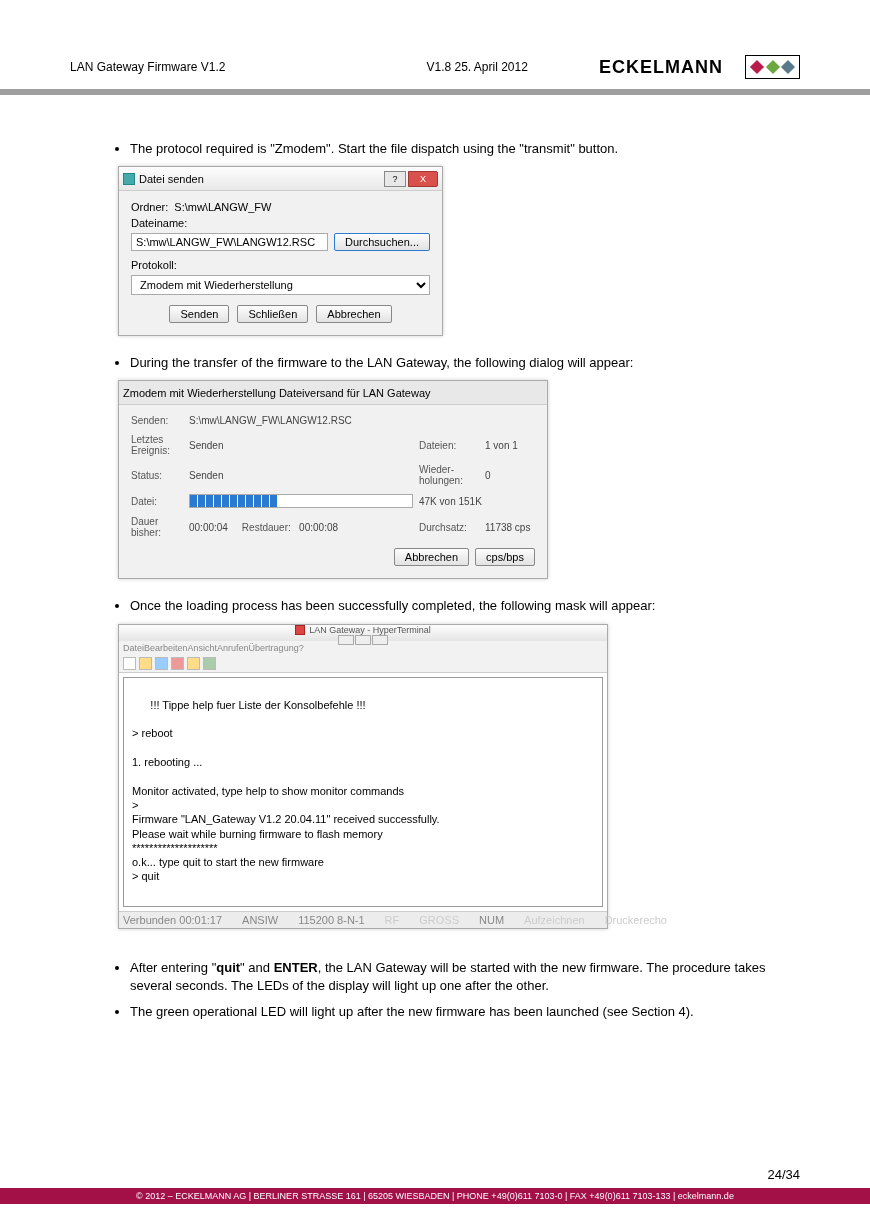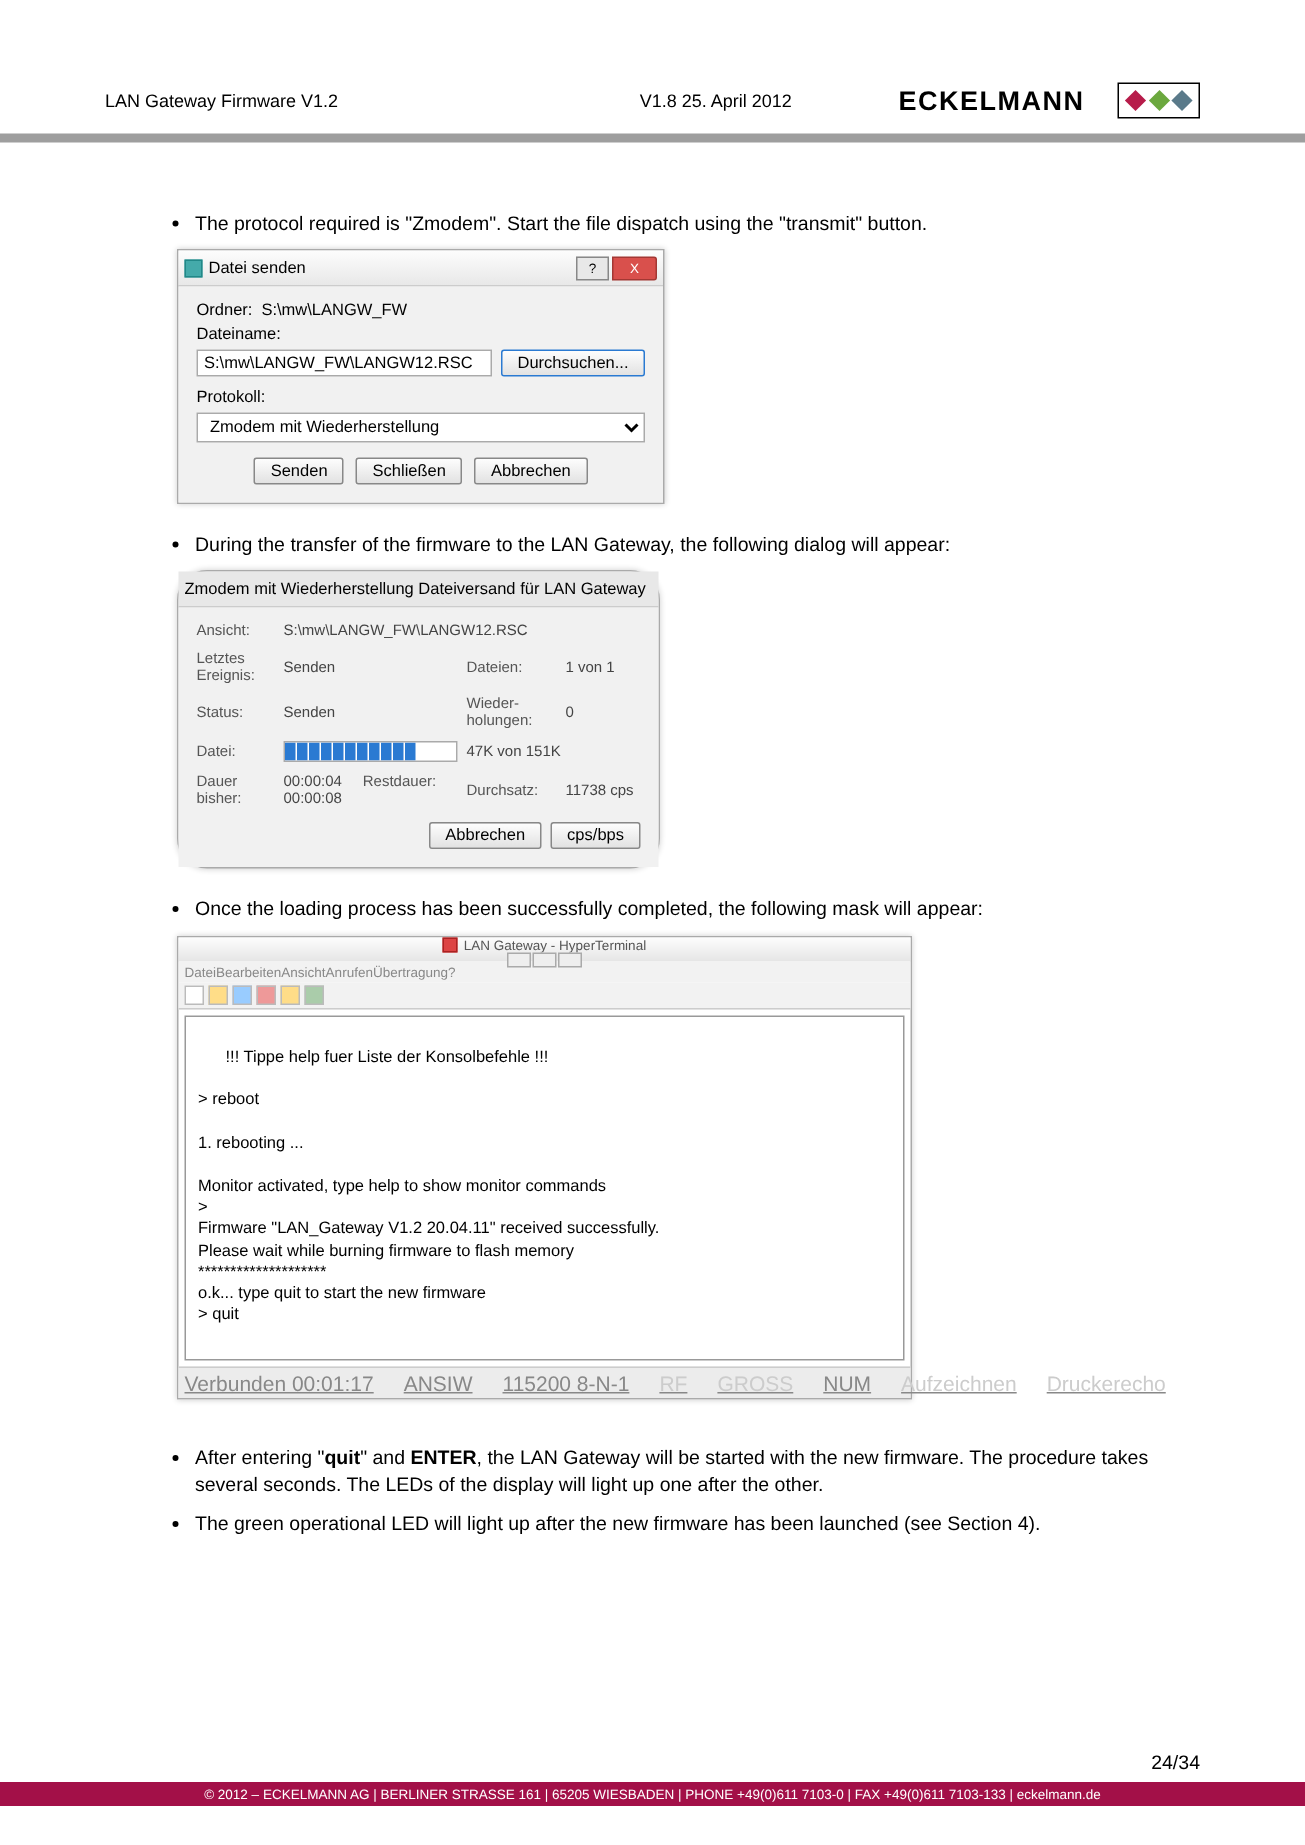--- a/index.html
+++ b/index.html
@@ -119,21 +119,21 @@
   .win-btn {
     border: 1px solid #888;
     background: linear-gradient(#fdfdfd,#e2e2e2);
     padding: 2px 10px;
     font-size: 11px;
     border-radius: 2px;
   }
   select.text-input { height: 20px; }
   .btn-row { display: flex; justify-content: center; gap: 8px; margin-top: 10px; }
 
-  .dialog2 { width: 322px; border-radius: 20px; }
+  .dialog2 { width: 430px; }
   .dlg2-grid {
     display: grid;
     grid-template-columns: 52px 1fr 60px 50px;
     row-gap: 8px;
     column-gap: 6px;
     font-size: 10px;
     color: #444;
     align-items: center;
   }
   .dlg2-grid .lbl { color: #555; }
@@ -203,26 +203,25 @@
     font-family: Liberation Sans, sans-serif;
     font-size: 11px;
     line-height: 1.3;
     color: #000;
     white-space: pre;
     overflow: hidden;
   }
   .status-bar {
     background: #ececec;
     display: flex;
-    font-size: 14px;
+    font-size: 11px;
     color: #888;
     padding: 2px 4px;
     gap: 20px;
     border-top: 1px solid #ccc;
-    text-decoration: underline;
   }
   .status-bar span { white-space: nowrap; }
   .page-num {
     position: absolute;
     right: 70px;
     bottom: 48px;
     font-size: 13px;
   }
   .footer-bar {
     position: absolute;
@@ -305,21 +304,21 @@
   </ul>
 
   <div class="win-dialog dialog2">
     <div class="title-bar" style="background:#e8e8e8">
       <div class="left">
         <span>Zmodem mit Wiederherstellung Dateiversand für LAN Gateway</span>
       </div>
     </div>
     <div class="dialog-body">
       <div class="dlg2-grid">
-        <span class="lbl">Ansicht:</span>
+        <span class="lbl">Senden:</span>
         <span style="grid-column:2/5">S:\mw\LANGW_FW\LANGW12.RSC</span>
 
         <span class="lbl" style="line-height:1.1">Letztes Ereignis:</span>
         <span>Senden</span>
         <span class="lbl">Dateien:</span>
         <span>1 von 1</span>
 
         <span class="lbl">Status:</span>
         <span>Senden</span>
         <span class="lbl" style="line-height:1.1">Wieder-holungen:</span>

